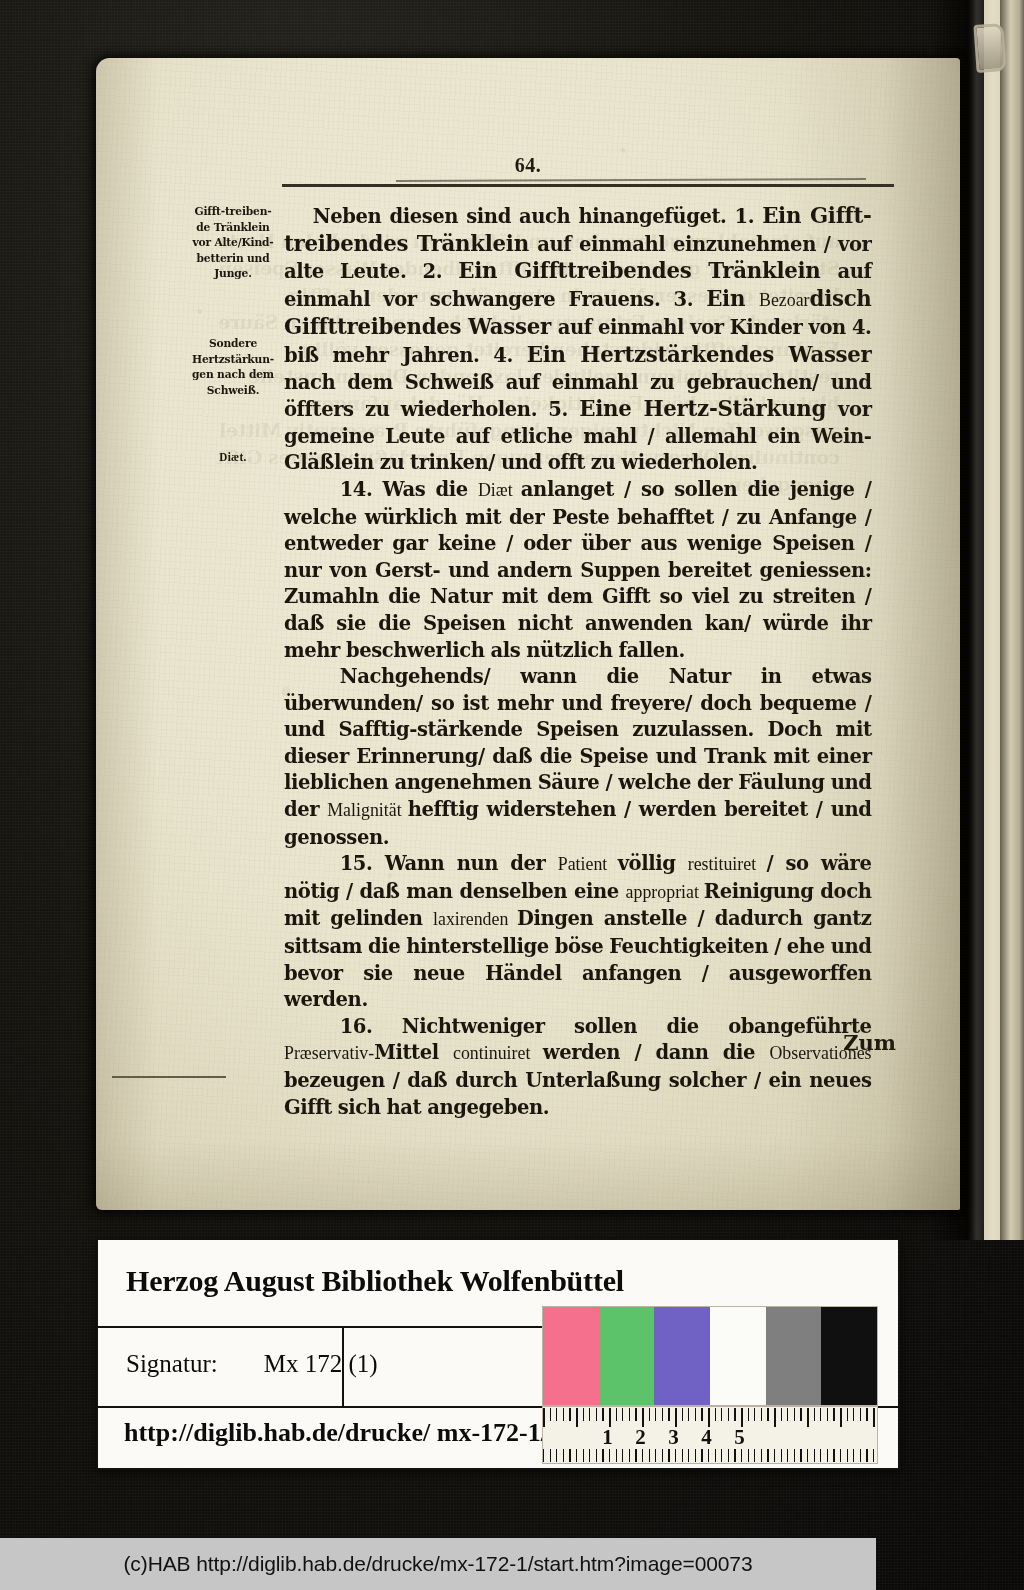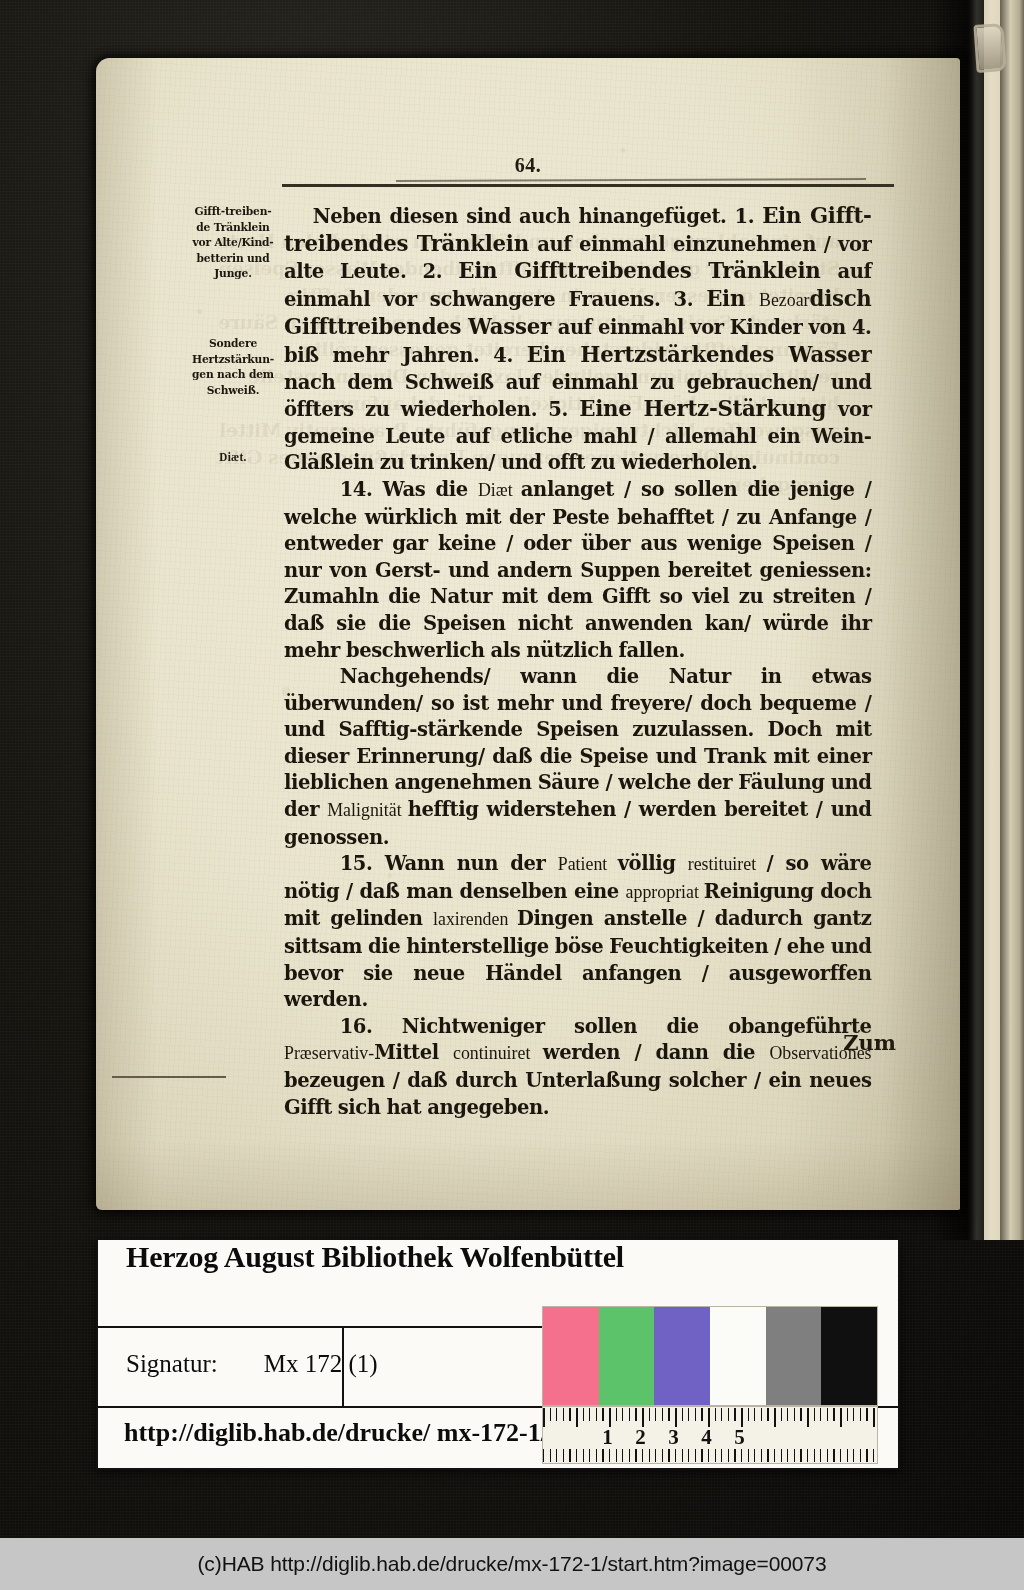--- a/index.html
+++ b/index.html
@@ -267,21 +267,21 @@
     width: 800px;
     height: 228px;
     background: #fbfaf6;
     border: 2px solid #111;
     box-shadow: 0 3px 10px rgba(0,0,0,.6);
     overflow: hidden;
   }
   .lbl-title {
     position: absolute;
     left: 28px;
-    top: 0;
+    top: 24px;
     font-family: "Liberation Serif", serif;
     font-weight: bold;
     font-size: 30px;
     color: #0c0c0c;
     white-space: nowrap;
     letter-spacing: -.2px;
   }
   .lbl-row {
     position: absolute;
     left: 28px;
@@ -368,21 +368,21 @@
     color: #111;
     line-height: 28px;
   }
   .ruler .numbers .lead { width: 48px; }
 
   
   .footer {
     position: absolute;
     left: 0;
     bottom: 0;
-    width: 1024px;
+    width: 876px;
     height: 52px;
     background: #c6c6c6;
     display: flex;
     align-items: center;
     justify-content: center;
   }
   .footer-text {
     font-family: "Liberation Sans", sans-serif;
     font-size: 21px;
     color: #111;

